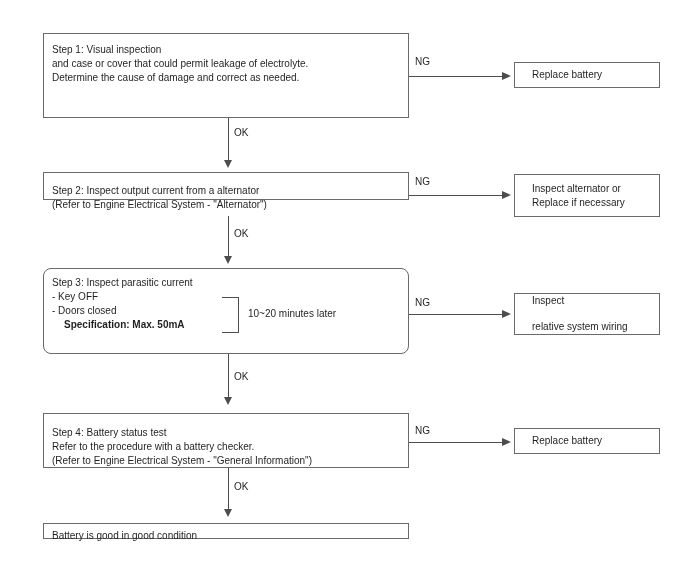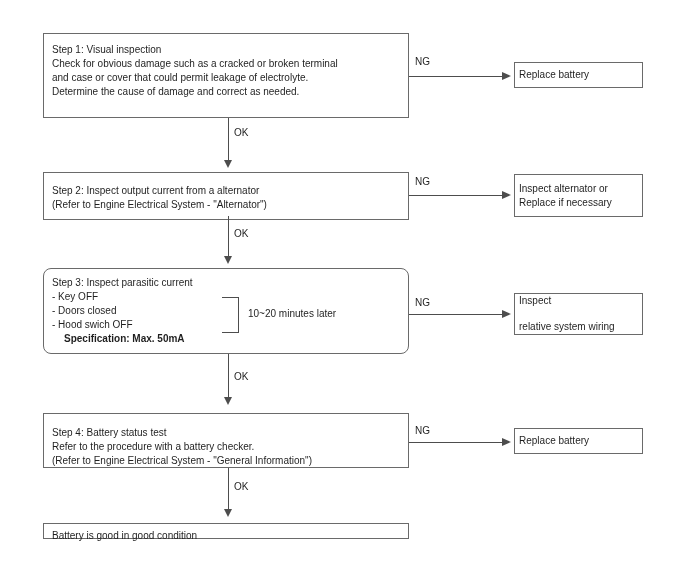--- a/index.html
+++ b/index.html
@@ -15,23 +15,23 @@
     overflow: hidden;
   }
   .box {
     position: absolute;
     box-sizing: border-box;
     border: 1px solid #6a6a6a;
     background: #ffffff;
   }
   .main-box { left: 43px; width: 366px; padding-left: 8px; padding-right: 6px; }
   .side-box {
-    left: 514px; width: 129px;
+    left: 514px; width: 146px;
     display: flex; flex-direction: column; justify-content: center;
-    padding-left: 4px; padding-right: 4px;
+    padding-left: 17px; padding-right: 4px;
   }
   .ln { white-space: nowrap; }
   .ln.indent { margin-left: 12px; font-weight: bold; }
   .lbl { position: absolute; line-height: 13px; white-space: nowrap; }
   .arrow-h { position: absolute; height: 1px; background: #4d4d4d; }
   .arrow-h .head {
     position: absolute; right: -9px; top: -4px; width: 0; height: 0;
     border-left: 9px solid #4d4d4d;
     border-top: 4.5px solid transparent;
     border-bottom: 4.5px solid transparent;
@@ -51,58 +51,56 @@
   }
   .bracket-note { position: absolute; left: 204px; top: 38px; white-space: nowrap; }
 </style>
 </head>
 <body>
 
 <div id="canvas">
 
   <div class="box main-box" style="top:33px; height:85px; padding-top:9px;">
     <div class="ln">Step 1: Visual inspection</div>
-    <div class="ln">Check for obvious damage such as a cracked or broken terminal</div>
     <div class="ln">and case or cover that could permit leakage of electrolyte.</div>
     <div class="ln">Determine the cause of damage and correct as needed.</div>
   </div>
   <div class="lbl" style="left:415px; top:55px;">NG</div>
   <div class="arrow-h" style="left:409px; top:76px; width:93px;">
     <span class="head"></span>
   </div>
   <div class="box side-box" style="top:62px; height:26px;">
     <div class="ln">Replace battery</div>
   </div>
   <div class="arrow-v" style="left:228px; top:118px; height:42px;">
     <span class="head"></span>
   </div>
   <div class="lbl" style="left:234px; top:126px;">OK</div>
 
-  <div class="box main-box" style="top:172px; height:48px; padding-top:11px;">
+  <div class="box main-box" style="top:172px; height:28px; padding-top:11px;">
     <div class="ln">Step 2: Inspect output current from a alternator</div>
     <div class="ln">(Refer to Engine Electrical System - "Alternator")</div>
   </div>
   <div class="lbl" style="left:415px; top:175px;">NG</div>
   <div class="arrow-h" style="left:409px; top:195px; width:93px;">
     <span class="head"></span>
   </div>
   <div class="box side-box" style="top:174px; height:43px;">
     <div class="ln">Inspect alternator or</div>
     <div class="ln">Replace if necessary</div>
   </div>
   <div class="arrow-v" style="left:228px; top:216px; height:40px;">
     <span class="head"></span>
   </div>
   <div class="lbl" style="left:234px; top:227px;">OK</div>
 
   <div class="box main-box" style="top:268px; height:86px; padding-top:7px;border-radius:8px;">
     <div class="ln">Step 3: Inspect parasitic current</div>
     <div class="ln">- Key OFF</div>
     <div class="ln">- Doors closed</div>
-    <div class="ln">- Hood swich OFF</div>
     <div class="ln indent">Specification: Max. 50mA</div>
     <div class="bracket"></div>
     <div class="bracket-note">10~20 minutes later</div>
   </div>
   <div class="lbl" style="left:415px; top:296px;">NG</div>
   <div class="arrow-h" style="left:409px; top:314px; width:93px;">
     <span class="head"></span>
   </div>
   <div class="box side-box" style="top:293px; height:42px;gap:12px;">
     <div class="ln">Inspect</div>

